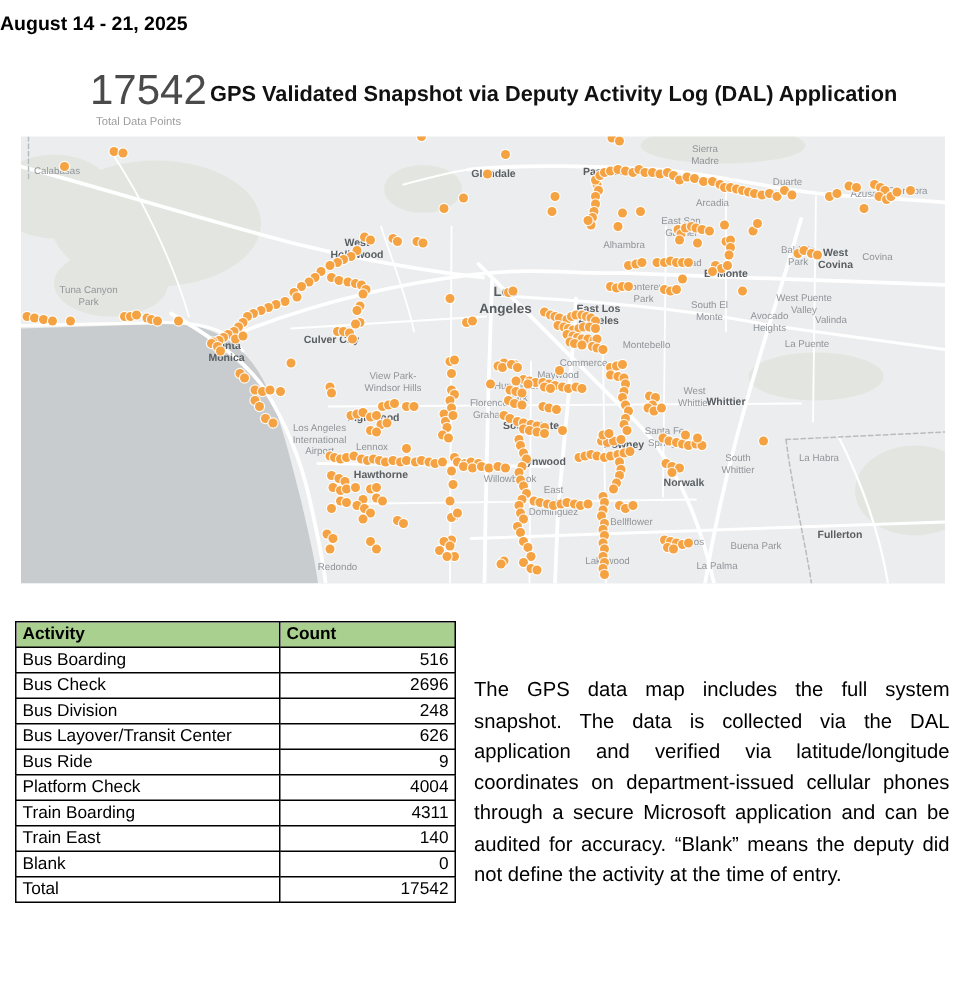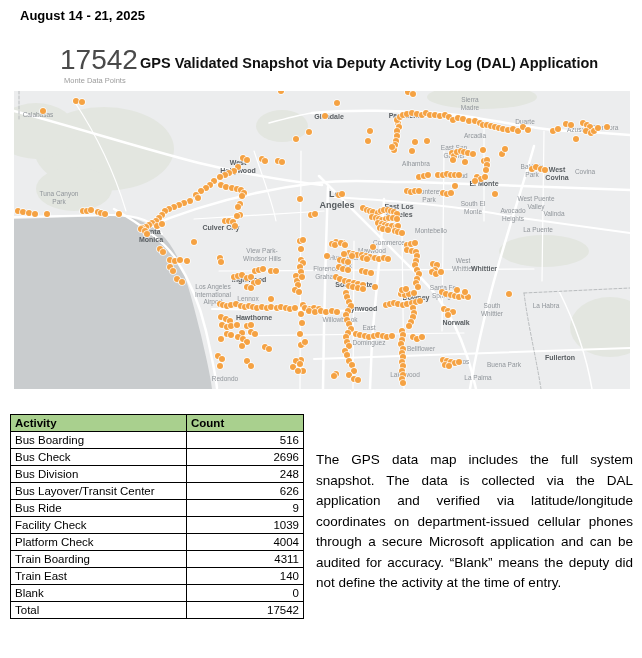--- a/index.html
+++ b/index.html
@@ -1,18 +1,18 @@
 <!DOCTYPE html>
 <html><head>
 <meta charset="utf-8">
 <style>
   html,body{margin:0;padding:0;background:#fff;}
   .page{position:relative;width:642px;height:658px;background:#ffffff;overflow:hidden;
         font-family:"Liberation Sans",sans-serif;color:#000;}
-  .date-header{position:absolute;left:20px;top:8px;font-size:13px;font-weight:700;color:#000;}
+  .date-header{position:absolute;left:0;top:8px;font-size:13px;font-weight:700;color:#000;}
   .headline-value{position:absolute;left:60px;top:44px;font-size:28px;font-weight:400;
                   color:#4a4a4a;letter-spacing:0px;}
   .headline-caption{position:absolute;left:64px;top:76px;font-size:7.5px;color:#9c9c9c;}
   .headline-title{position:absolute;left:140px;top:55px;width:494px;font-size:14.5px;
                   font-weight:700;color:#111;}
   .map{position:absolute;left:14px;top:91px;width:616px;height:298px;background:#ECEDEE;overflow:hidden;}
   .map svg{position:absolute;left:0;top:0;}
   .map-label{position:absolute;transform:translate(-50%,-50%);white-space:pre-line;text-align:center;
              line-height:1.18;color:#90959a;font-size:6.5px;pointer-events:none;}
   .map-label.bold{color:#585d61;font-weight:700;font-size:7px;}
@@ -30,21 +30,21 @@
                   line-height:20.5px;text-align:justify;color:#000;}
 </style>
 </head>
 <body>
 
 <div class="page">
 
   <div class="date-header">August 14 - 21, 2025</div>
 
   <div class="headline-value">17542</div>
-  <div class="headline-caption">Monte Data Points</div>
+  <div class="headline-caption">Total Data Points</div>
   <div class="headline-title">GPS Validated Snapshot via Deputy Activity Log (DAL) Application</div>
 
   <div class="map">
     <svg id="map-base" width="616" height="298" viewBox="0 0 616 298">
         <ellipse cx="90" cy="58" rx="70" ry="42" fill="#E3E6E0"></ellipse>
         <ellipse cx="22" cy="40" rx="40" ry="28" fill="#E3E6E0"></ellipse>
         <ellipse cx="268" cy="35" rx="26" ry="16" fill="#E3E6E0"></ellipse>
         <ellipse cx="468" cy="6" rx="55" ry="12" fill="#E3E6E0"></ellipse>
         <ellipse cx="530" cy="160" rx="45" ry="16" fill="#E3E6E0"></ellipse>
         <ellipse cx="596" cy="236" rx="40" ry="30" fill="#E3E6E0"></ellipse>
@@ -652,24 +652,20 @@
         </tr>
         <tr>
           <td class="col-activity">Bus Layover/Transit Center</td>
           <td class="col-count">626</td>
         </tr>
         <tr>
           <td class="col-activity">Bus Ride</td>
           <td class="col-count">9</td>
         </tr>
         <tr>
-          <td class="col-activity">Facility Check</td>
-          <td class="col-count">1039</td>
-        </tr>
-        <tr>
           <td class="col-activity">Platform Check</td>
           <td class="col-count">4004</td>
         </tr>
         <tr>
           <td class="col-activity">Train Boarding</td>
           <td class="col-count">4311</td>
         </tr>
         <tr>
           <td class="col-activity">Train East</td>
           <td class="col-count">140</td>

